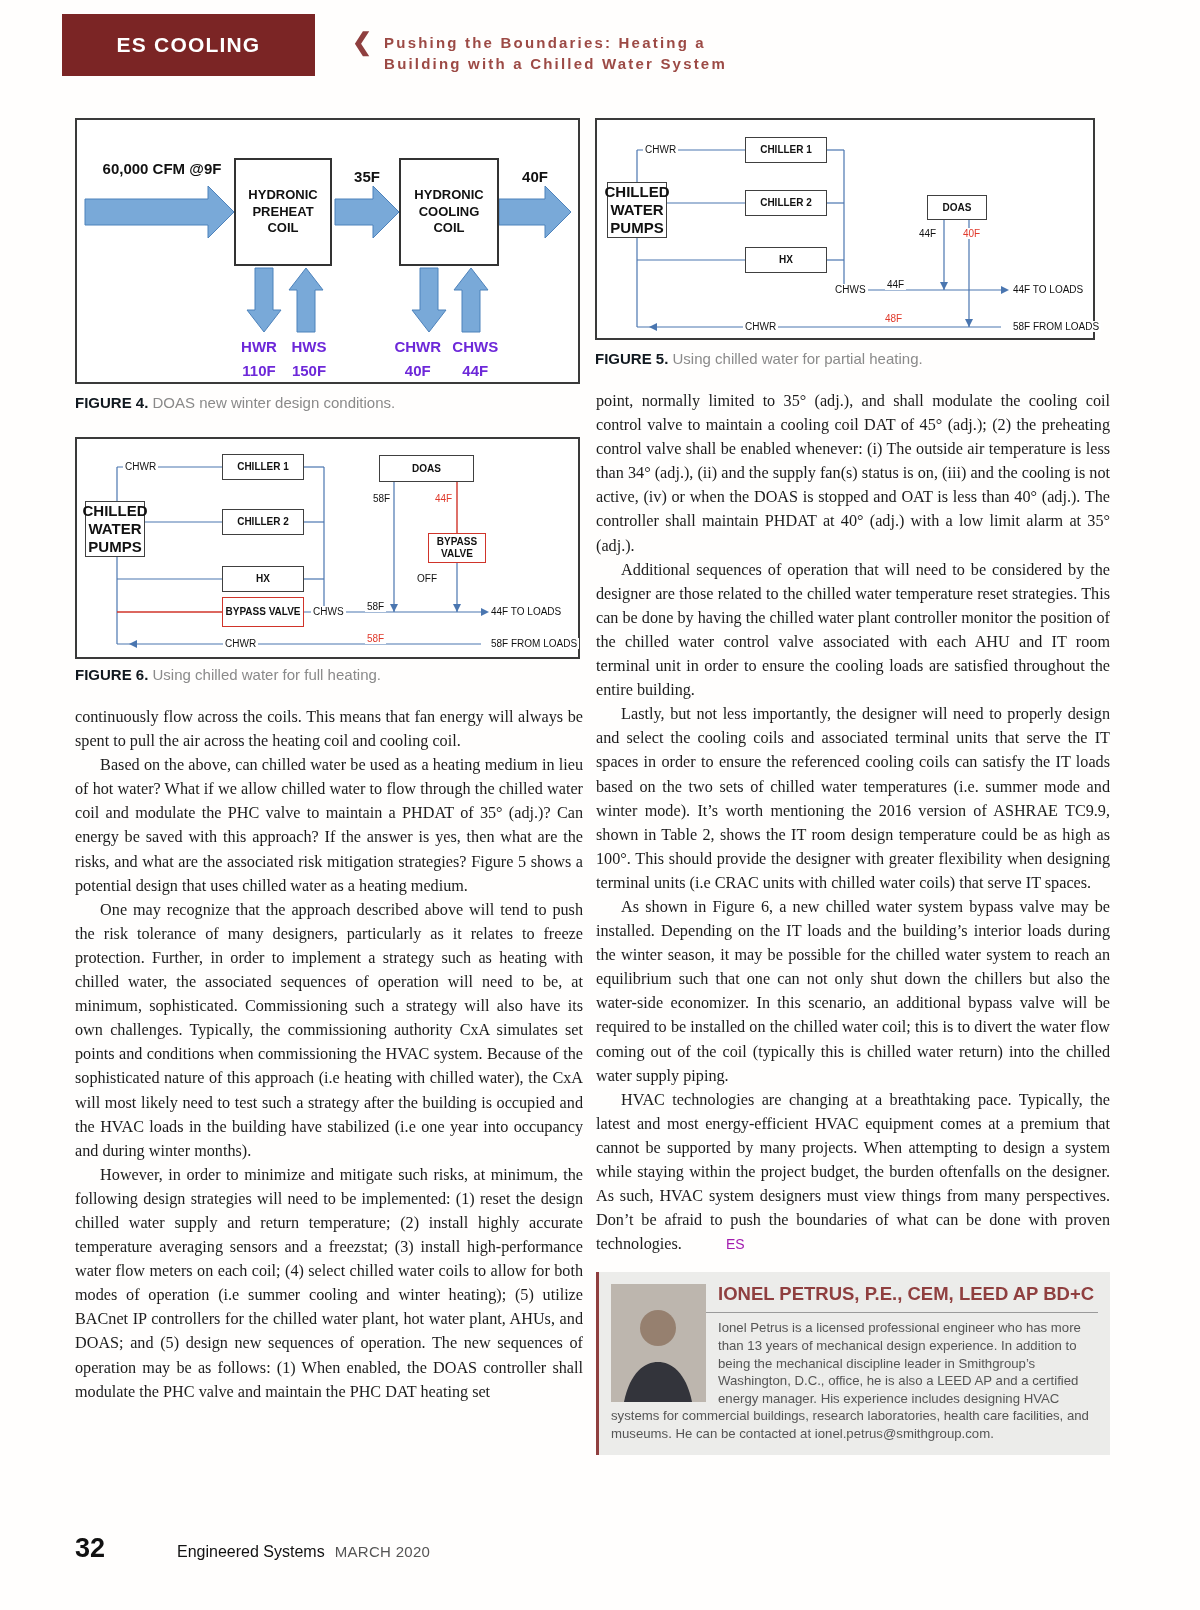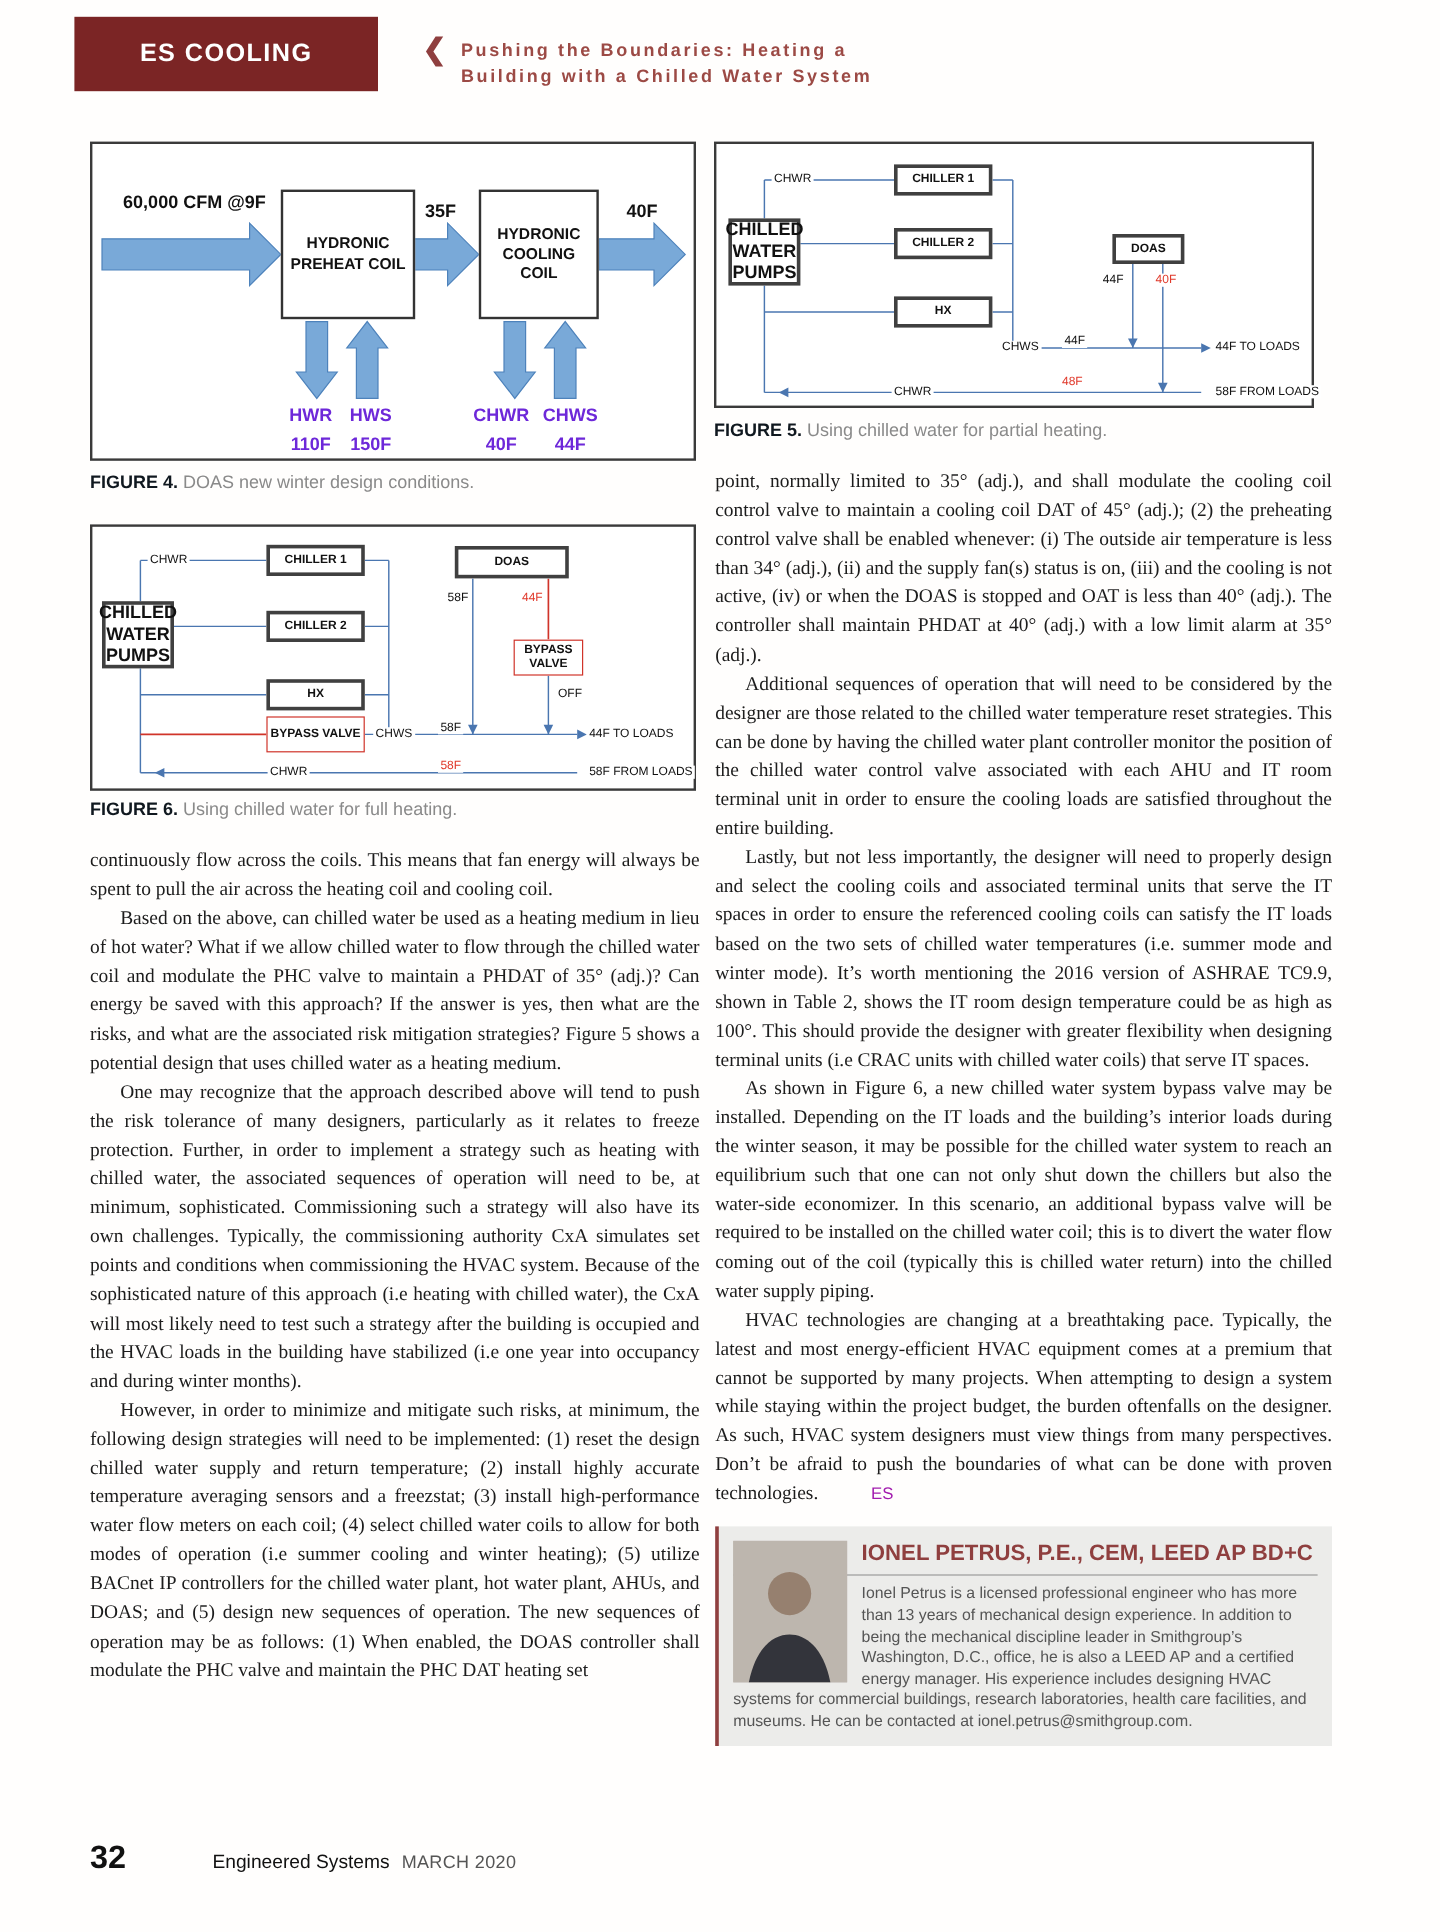--- a/index.html
+++ b/index.html
@@ -24,21 +24,21 @@
   
   .f4lab { position:absolute; font-weight:bold; font-size:15px; color:#111; text-align:center; }
   .f4box { position:absolute; border:2px solid #333; background:#fff; display:flex; align-items:center;
     justify-content:center; text-align:center; font-weight:bold; font-size:13px; line-height:1.3;
     color:#111; padding:0 6px; }
   .f4row { position:absolute; display:flex; justify-content:space-between; font-weight:bold;
     font-size:15px; color:#6d28d9; }
   .f4row span { flex:1; text-align:center; }
 
   
-  .dbox { position:absolute; border:3px solid #404040; background:#fff; display:flex; align-items:center;
+  .dbox { position:absolute; border:1px solid #404040; background:#fff; display:flex; align-items:center;
     justify-content:center; text-align:center; font-weight:bold; font-size:10px; line-height:1.2; color:#111; }
   .dbox.small { font-size:15px; }
   .dbox.red { border:1.5px solid #d0342a; }
   .dlab { position:absolute; font-size:10px; color:#111; background:#fff; padding:0 2px; white-space:nowrap; }
   .dlab.red { color:#e0392b; }
 
   
   .col { position:absolute; font-family:"Liberation Serif", serif; font-size:16.2px; line-height:24.1px;
     color:#1c1c1c; text-align:justify; }
   .col-left  { left:75px;  top:705px; width:508px; }
@@ -82,21 +82,21 @@
         <polygon points="8,79 131,79 131,66 157,92 131,118 131,105 8,105"></polygon>
         <polygon points="258,79 296,79 296,66 322,92 296,118 296,105 258,105"></polygon>
         <polygon points="422,79 468,79 468,66 494,92 468,118 468,105 422,105"></polygon>
         <polygon points="178,148 178,190 170,190 187,212 204,190 196,190 196,148"></polygon>
         <polygon points="220,212 220,170 212,170 229,148 246,170 238,170 238,212"></polygon>
         <polygon points="343,148 343,190 335,190 352,212 369,190 361,190 361,148"></polygon>
         <polygon points="385,212 385,170 377,170 394,148 411,170 403,170 403,212"></polygon>
       </g>
     </svg>
     <div class="f4lab" style="left:10px;top:40px;width:150px;">60,000 CFM @9F</div>
-    <div class="f4box" style="left:157px;top:38px;width:112px;height:108px;">HYDRONIC PREHEAT COIL</div>
+    <div class="f4box" style="left:157px;top:38px;width:98px;height:108px;">HYDRONIC PREHEAT COIL</div>
     <div class="f4lab" style="left:258px;top:48px;width:64px;">35F</div>
     <div class="f4box" style="left:322px;top:38px;width:100px;height:108px;">HYDRONIC COOLING COIL</div>
     <div class="f4lab" style="left:422px;top:48px;width:72px;">40F</div>
     <div class="f4row" style="left:157px;top:218px;width:100px;">
       <span>HWR</span>
       <span>HWS</span>
     </div>
     <div class="f4row" style="left:157px;top:242px;width:100px;">
       <span>110F</span>
       <span>150F</span>
@@ -188,21 +188,21 @@
     <div class="dbox small" style="left:8px;top:62px;width:60px;height:56px;">CHILLED WATER PUMPS</div>
     <div class="dbox" style="left:145px;top:15px;width:82px;height:26px;">CHILLER 1</div>
     <div class="dbox" style="left:145px;top:70px;width:82px;height:26px;">CHILLER 2</div>
     <div class="dbox" style="left:145px;top:127px;width:82px;height:26px;">HX</div>
     <div class="dbox red" style="left:145px;top:158px;width:82px;height:30px;">BYPASS VALVE</div>
     <div class="dbox" style="left:302px;top:16px;width:95px;height:27px;">DOAS</div>
     <div class="dbox red" style="left:351px;top:94px;width:58px;height:30px;">BYPASS VALVE</div>
     <span class="dlab" style="left:46px;top:22px;">CHWR</span>
     <span class="dlab" style="left:294px;top:54px;">58F</span>
     <span class="dlab red" style="left:356px;top:54px;">44F</span>
-    <span class="dlab" style="left:338px;top:134px;margin-left:48px;">OFF</span>
+    <span class="dlab" style="left:338px;top:134px;">OFF</span>
     <span class="dlab" style="left:234px;top:167px;">CHWS</span>
     <span class="dlab" style="left:288px;top:162px;">58F</span>
     <span class="dlab" style="left:412px;top:167px;">44F TO LOADS</span>
     <span class="dlab" style="left:146px;top:199px;">CHWR</span>
     <span class="dlab red" style="left:288px;top:194px;">58F</span>
     <span class="dlab" style="left:412px;top:199px;">58F FROM LOADS</span>
   </div>
   <div class="fig-caption" style="left:75px;top:666px;width:505px;">
     <b>FIGURE 6.</b>
     <span>Using chilled water for full heating.</span>

